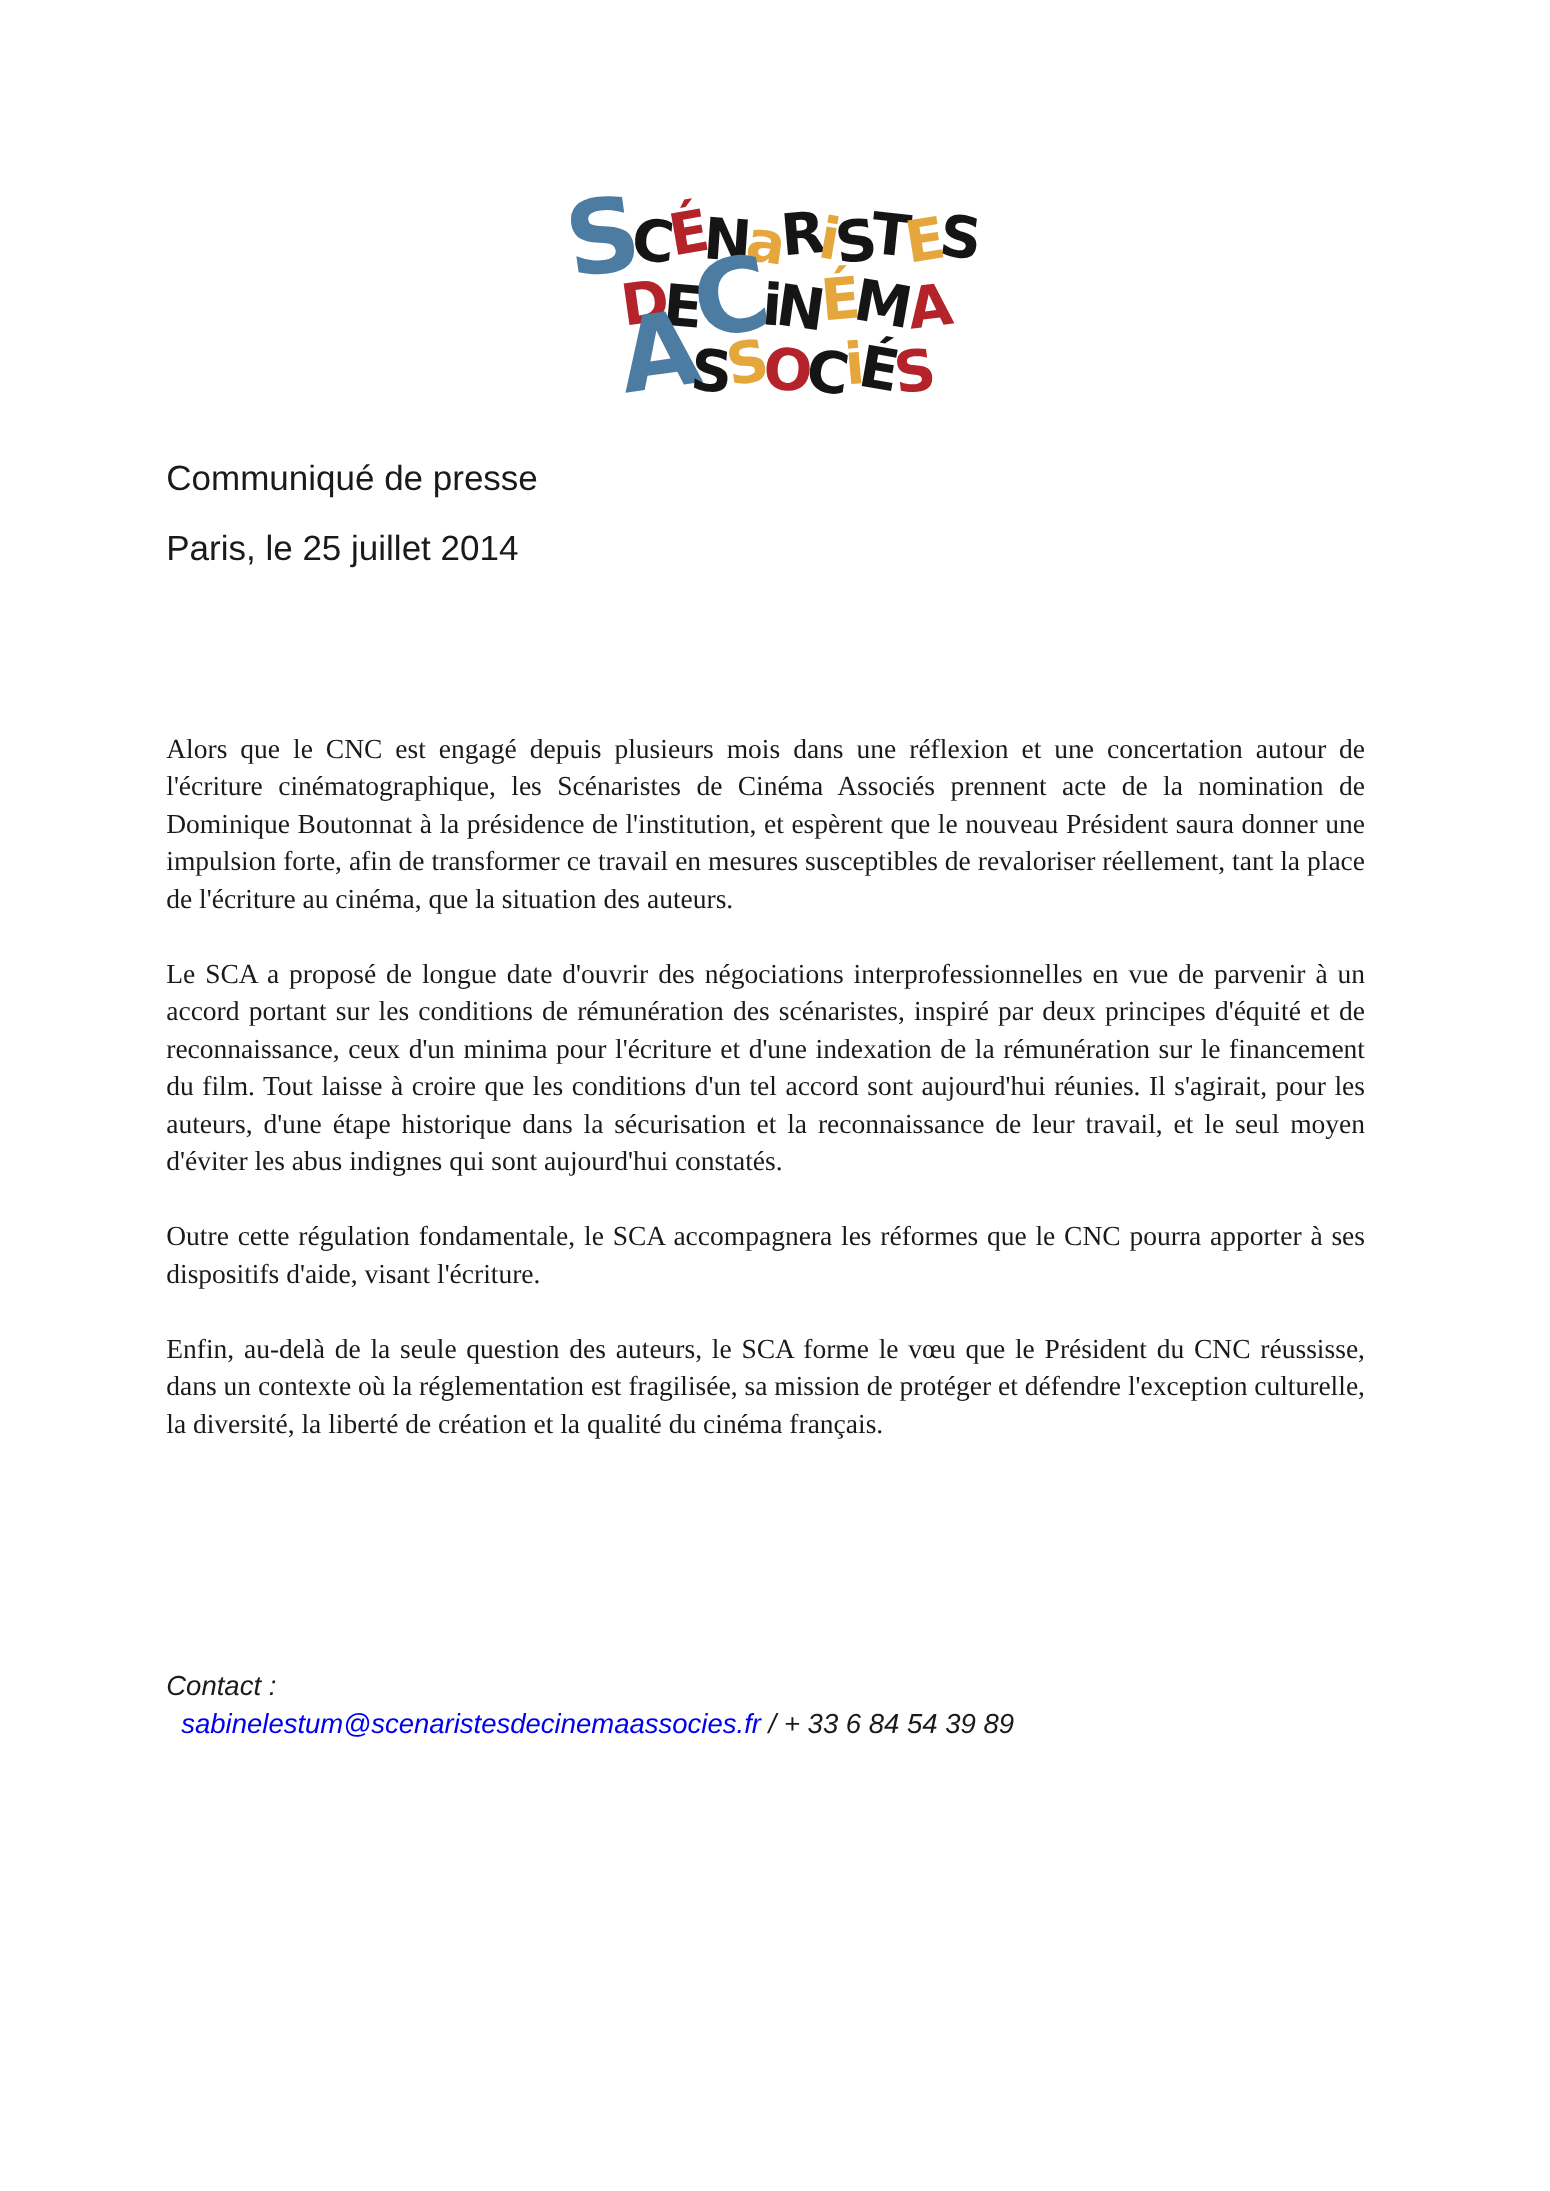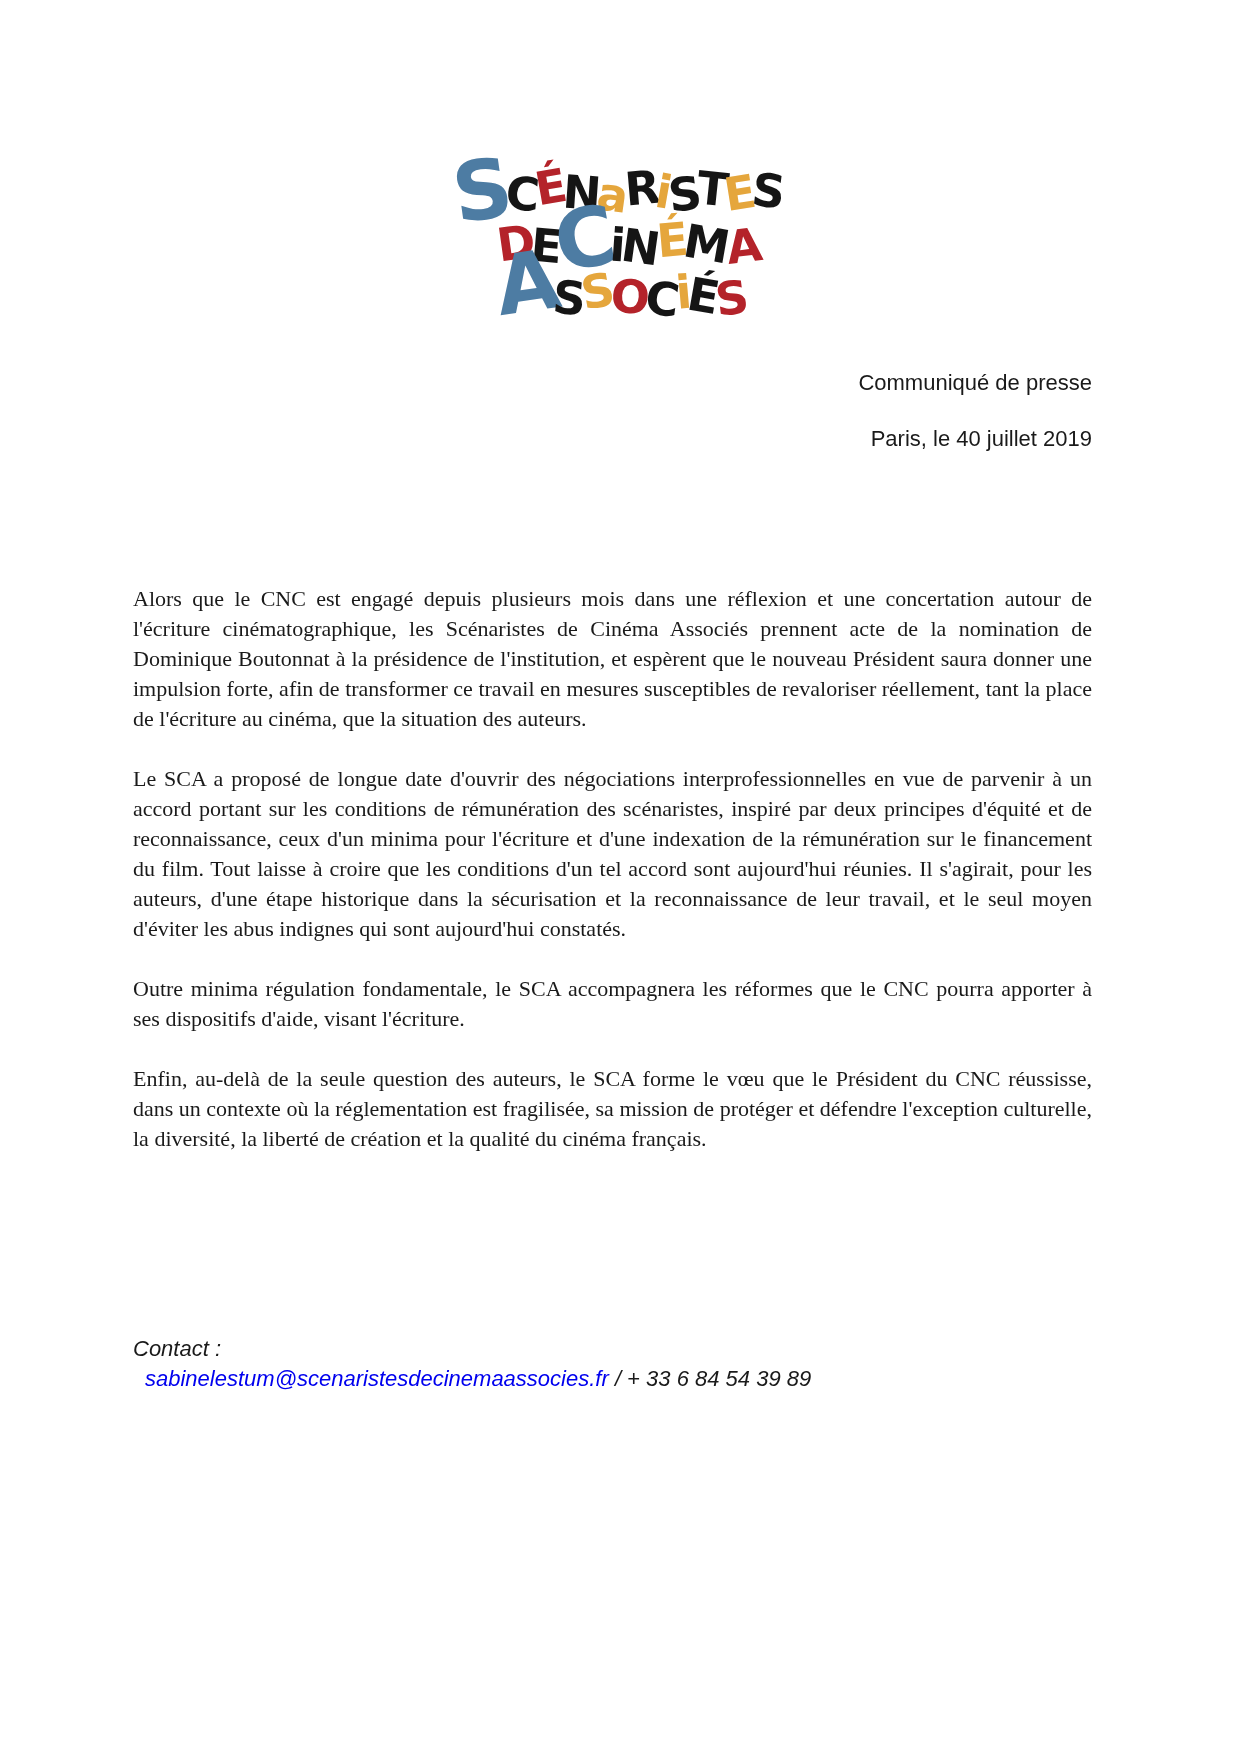--- a/index.html
+++ b/index.html
@@ -43,22 +43,22 @@
     font-size: 82px;
     margin: 0 -4px;
   }
 
   
   .press-block {
     position: absolute;
     top: 368px;
     left: 133px;
     width: 959px;
-    text-align: right;
-    font-size: 22px;
+    text-align: left;
+    font-size: 28px;
     line-height: 30px;
   }
   .press-line + .press-line { margin-top: 26px; }
 
   
   .body-block {
     position: absolute;
     top: 584px;
     left: 133px;
     width: 959px;
@@ -122,27 +122,27 @@
         <span class="logo-letter" style="color: rgb(180, 35, 42); transform: rotate(4deg) translateY(2px);">O</span>
         <span class="logo-letter" style="color: rgb(21, 21, 21); transform: rotate(8deg) translateY(4px);">C</span>
         <span class="logo-letter" style="color: rgb(229, 166, 60); transform: rotate(-5deg) translateY(-3px);">i</span>
         <span class="logo-letter" style="color: rgb(21, 21, 21); transform: rotate(10deg) translateY(1px);">É</span>
         <span class="logo-letter" style="color: rgb(180, 35, 42); transform: rotate(-7deg) translateY(3px);">S</span>
       </div>
     </div>
 
   <div class="press-block">
     <div class="press-line">Communiqué de presse</div>
-    <div class="press-line">Paris, le 40 juillet 2019</div>
+    <div class="press-line">Paris, le 25 juillet 2014</div>
   </div>
 
   <div class="body-block">
     <p>Alors que le CNC est engagé depuis plusieurs mois dans une réflexion et une concertation autour de l'écriture cinématographique, les Scénaristes de Cinéma Associés prennent acte de la nomination de Dominique Boutonnat à la présidence de l'institution, et espèrent que le nouveau Président saura donner une impulsion forte, afin de transformer ce travail en mesures susceptibles de revaloriser réellement, tant la place de l'écriture au cinéma, que la situation des auteurs.</p>
     <p>Le SCA a proposé de longue date d'ouvrir des négociations interprofessionnelles en vue de parvenir à un accord portant sur les conditions de rémunération des scénaristes, inspiré par deux principes d'équité et de reconnaissance, ceux d'un minima pour l'écriture et d'une indexation de la rémunération sur le financement du film. Tout laisse à croire que les conditions d'un tel accord sont aujourd'hui réunies. Il s'agirait, pour les auteurs, d'une étape historique dans la sécurisation et la reconnaissance de leur travail, et le seul moyen d'éviter les abus indignes qui sont aujourd'hui constatés.</p>
-    <p>Outre minima régulation fondamentale, le SCA accompagnera les réformes que le CNC pourra apporter à ses dispositifs d'aide, visant l'écriture.</p>
+    <p>Outre cette régulation fondamentale, le SCA accompagnera les réformes que le CNC pourra apporter à ses dispositifs d'aide, visant l'écriture.</p>
     <p>Enfin, au-delà de la seule question des auteurs, le SCA forme le vœu que le Président du CNC réussisse, dans un contexte où la réglementation est fragilisée, sa mission de protéger et défendre l'exception culturelle, la diversité, la liberté de création et la qualité du cinéma français.</p>
   </div>
 
   <div class="contact-block">
     <div>Contact :</div>
     <div>
       <a>sabinelestum@scenaristesdecinemaassocies.fr</a><span> / </span><span>+ 33 6 84 54 39 89</span>
     </div>
   </div>
 

